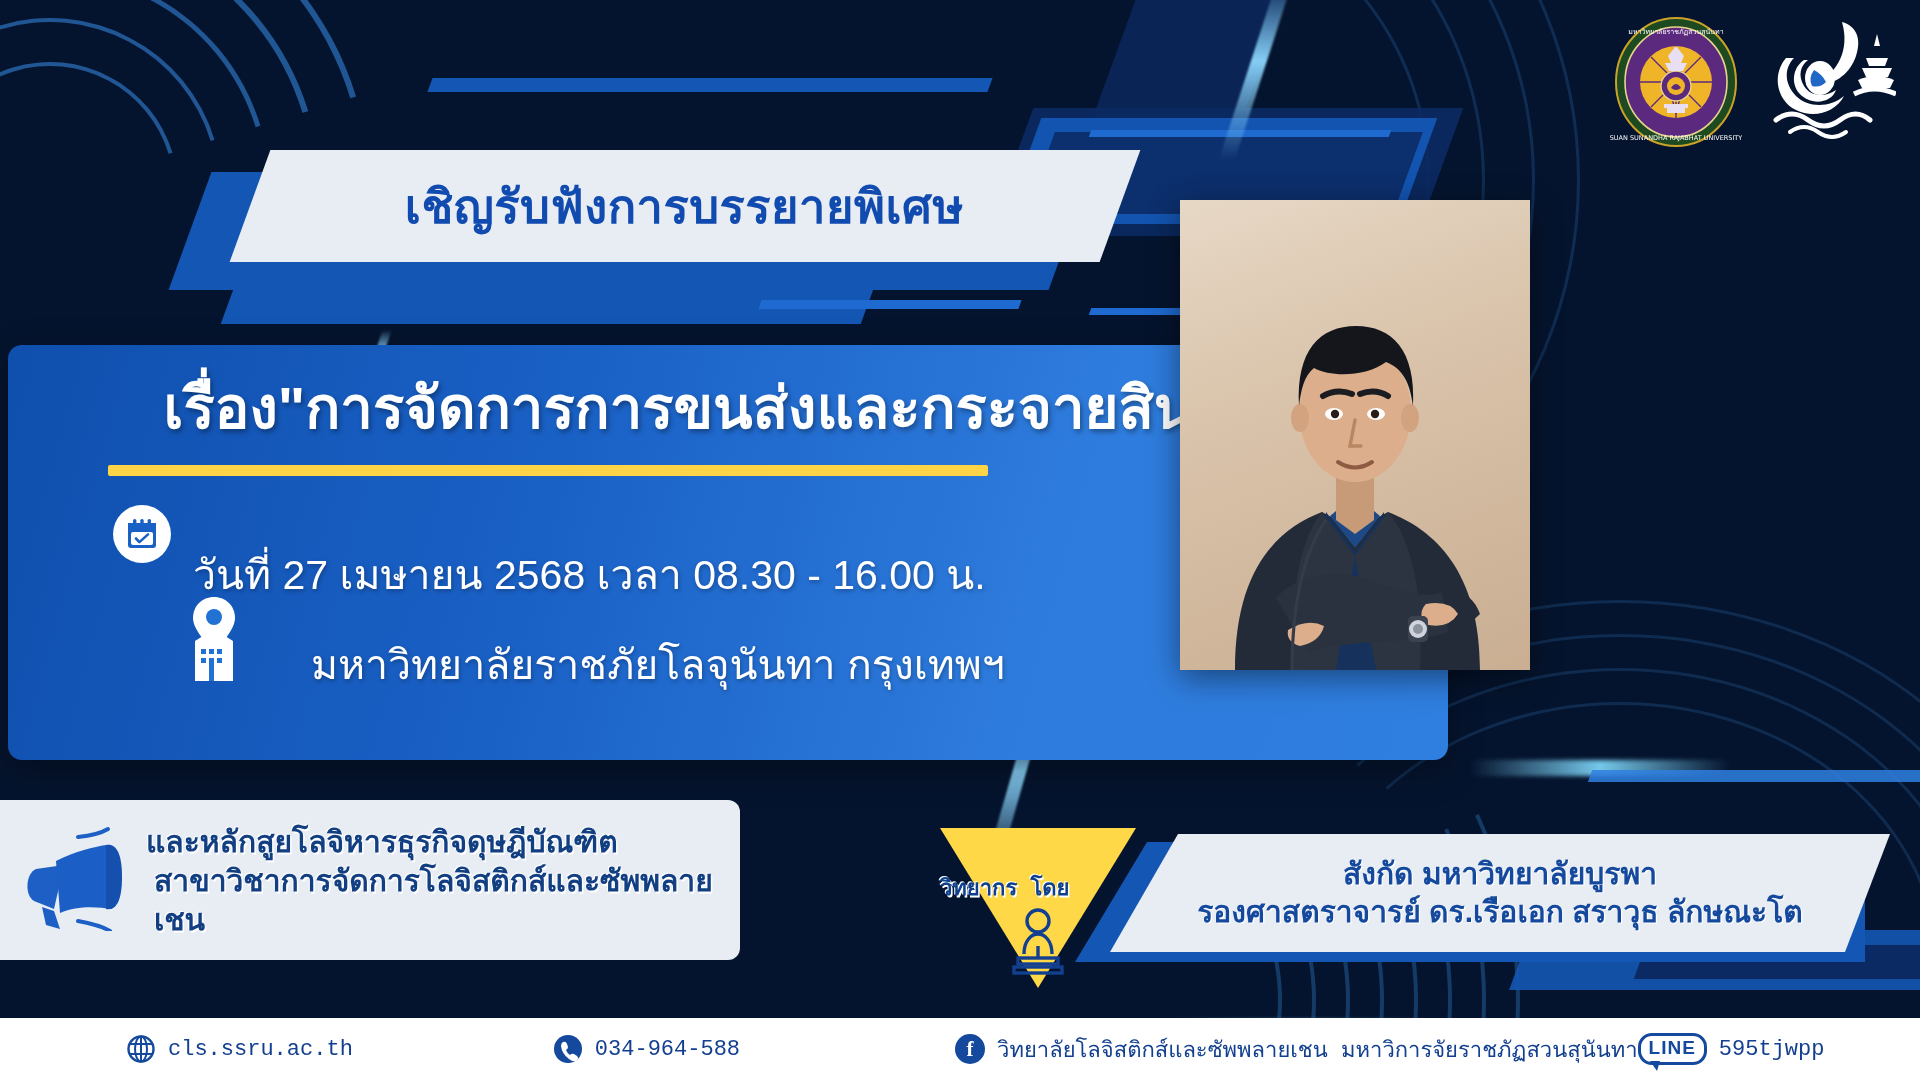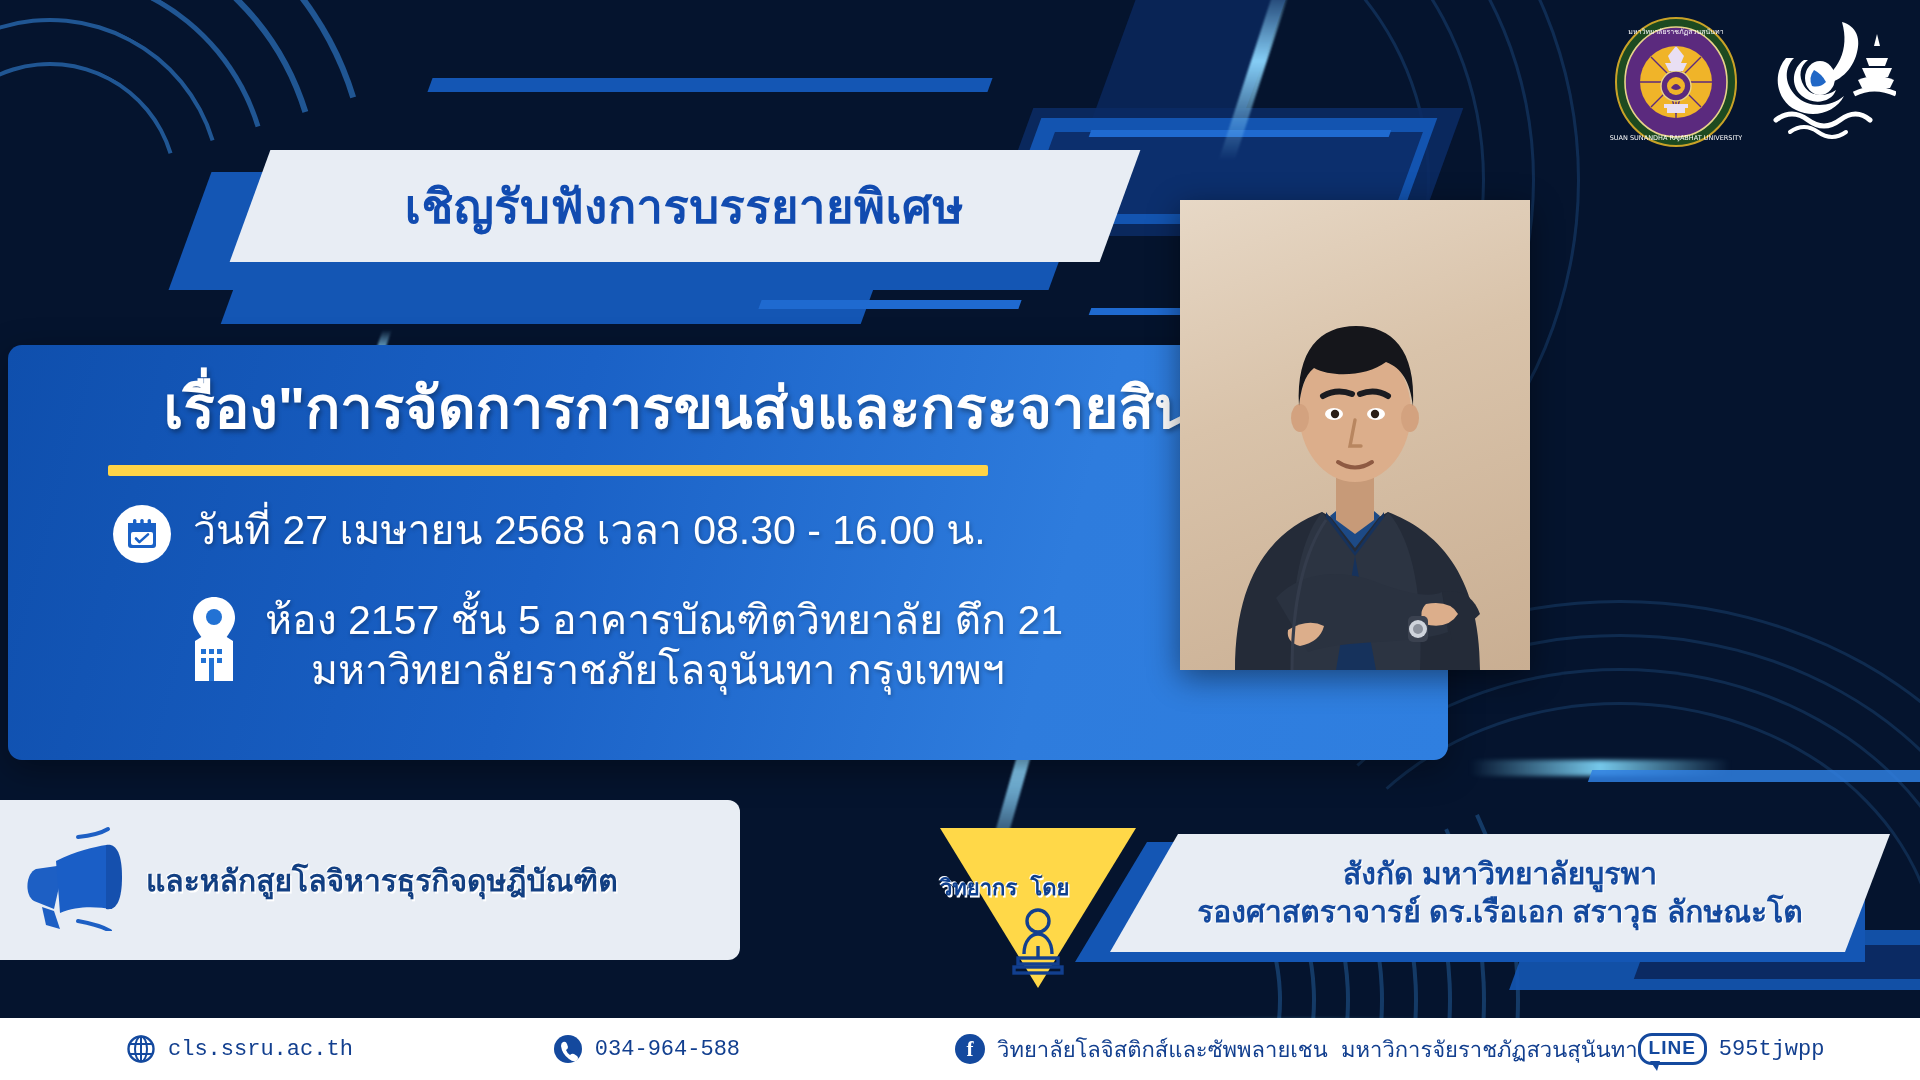--- a/index.html
+++ b/index.html
@@ -56,21 +56,21 @@
   #event-title { position:absolute; left:0; top:16px; width:1440px; text-align:center;
      color:#ffffff; font-size:58px; font-weight:bold; white-space:nowrap;
      text-shadow:2px 3px 5px rgba(0,0,0,.35); }
   #yellow-rule { position:absolute; left:100px; top:120px; width:880px; height:11px;
      background:#ffd447; border-radius:2px; }
 
   .info-row { position:absolute; display:flex; align-items:flex-start; color:#fff; }
   #date-row { left:105px; top:160px; }
   #venue-row { left:175px; top:250px; }
 
-  .info-text { font-size:41px; font-weight:normal; line-height:1.22; text-shadow:1px 2px 4px rgba(0,0,0,.3); white-space:nowrap; }
+  .info-text { font-size:41px; font-weight:normal; line-height:1.22; text-shadow:1px 2px 4px rgba(0,0,0,.3); white-space:nowrap;margin-top:45px; }
   .venue-line2 { padding-left:46px; }
 
   .circle-icon { width:58px; height:58px; border-radius:50%; background:#fff; display:flex;
      align-items:center; justify-content:center; margin-right:22px; flex:none; }
 
   
   #photo-frame { position:absolute; left:1180px; top:200px; width:350px; height:470px;
      overflow:hidden; box-shadow:0 8px 30px rgba(0,0,0,.45); }
   #photo-bg { position:absolute; inset:0;
      background:linear-gradient(160deg,#e7d8c6 0%,#d9c3aa 40%,#c9ae92 100%); }
@@ -258,21 +258,20 @@
             <rect x="18" y="54" width="5" height="5"></rect>
               <rect x="26" y="54" width="5" height="5"></rect>
               <rect x="34" y="54" width="5" height="5"></rect>
             <rect x="18" y="63" width="5" height="5"></rect>
               <rect x="34" y="63" width="5" height="5"></rect>
             <rect x="26" y="63" width="5" height="23"></rect>
           </g>
         </svg>
       </span>
       <span>
-        <div class="info-text">ห้อง 2157 ชั้น 5 อาคารบัณฑิตวิทยาลัย ตึก 21</div>
         <div class="info-text venue-line2">มหาวิทยาลัยราชภัยโลจุนันทา กรุงเทพฯ</div>
       </span>
     </div>
   </div>
 
   <div id="photo-frame">
     <div id="photo-bg"></div>
     <svg width="350" height="470" viewBox="0 0 350 470" style="position:absolute; inset:0;">
 
       <path d="M55 470 C55 372 95 330 142 312 L175 330 L208 312 C255 330 300 372 300 470 Z" fill="#242b38"></path>
@@ -325,20 +324,21 @@
         <path d="M86 20 C96 18 102 28 102 52 C102 76 96 86 86 84 Z" fill="#1550ae"></path>
         <path d="M22 82 L34 86 L40 104 L26 100 Z" fill="#1d5fc4"></path>
         <g stroke="#1d5fc4" stroke-width="4" fill="none" stroke-linecap="round">
           <path d="M58 12 q20 -2 30 -8"></path>
           <path d="M58 96 q22 4 32 10"></path>
         </g>
       </svg>
     </span>
     <div id="audience-lines">
       <div class="aud-l2">และหลักสูยโลจิหารธุรกิจดุษฎีบัณฑิต</div>
+      <div class="aud-l3">สาขาวิชาการจัดการโลจิสติกส์และซัพพลายเชน</div>
     </div>
   </div>
 
   <div id="triangle"></div>
   <div id="tri-label">วิทยากร โดย</div>
   <span id="podium-icon">
     <svg width="72" height="68" viewBox="0 0 72 68">
       <circle cx="36" cy="13" r="11" fill="none" stroke="#123f8f" stroke-width="3.4"></circle>
       <path d="M22 46 C22 32 30 26 36 26 C42 26 50 32 50 46" fill="none" stroke="#123f8f" stroke-width="3.4"></path>
       <path d="M36 38 L36 50" stroke="#123f8f" stroke-width="3.4"></path>

